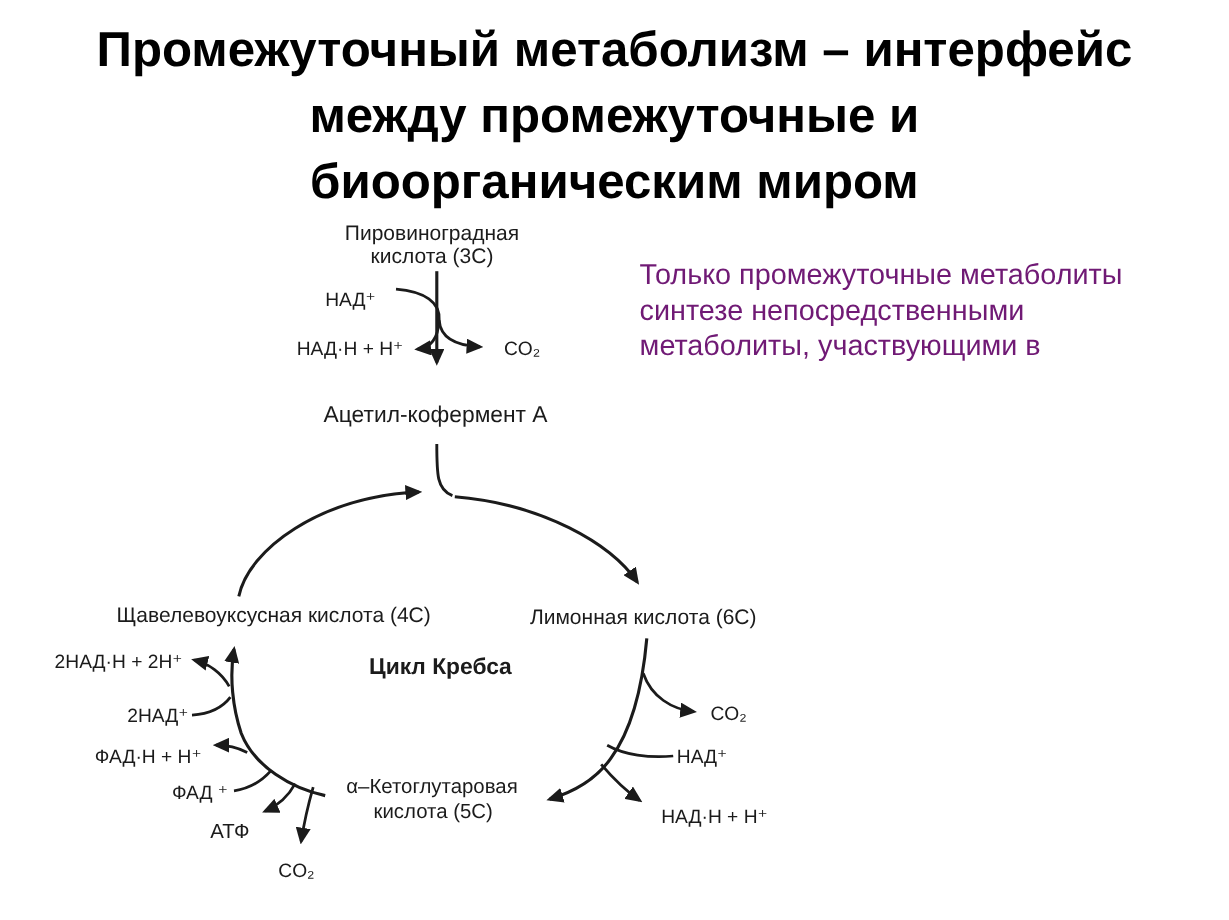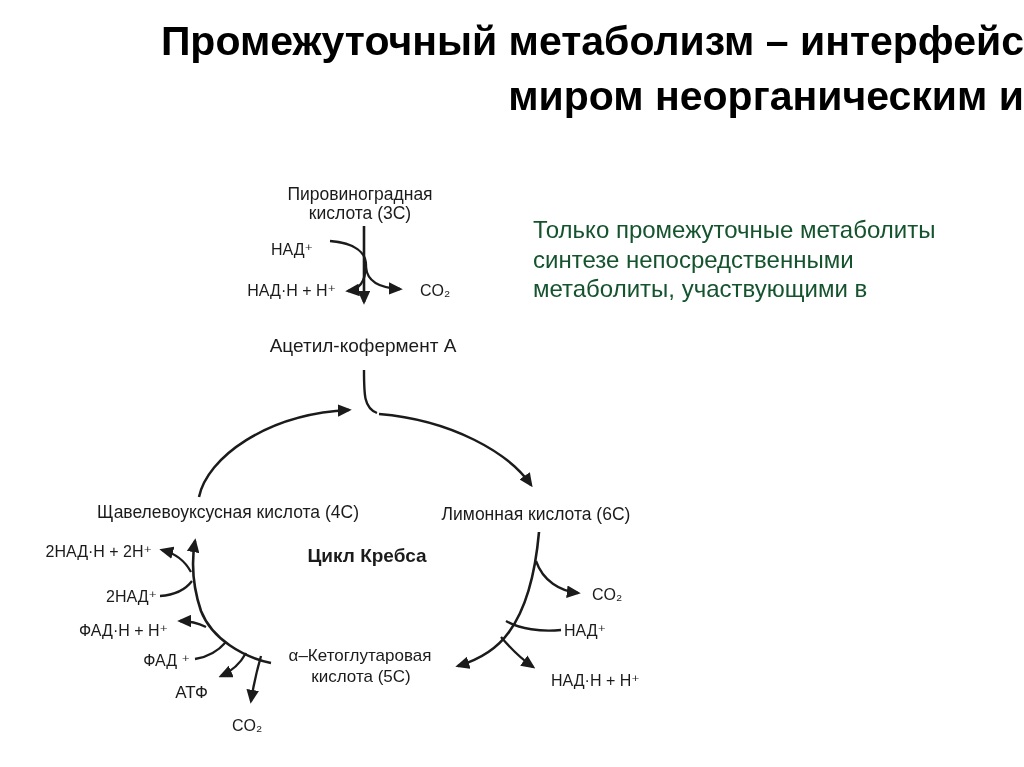--- a/index.html
+++ b/index.html
@@ -10,35 +10,35 @@
     background: #ffffff;
     overflow: hidden;
     font-family: "Liberation Sans", "DejaVu Sans", sans-serif;
     color: #111;
   }
   .title {
     position: absolute;
     top: 14px;
     left: 0;
     width: 1024px;
-    text-align: right;
+    text-align: center;
     font-weight: bold;
     font-size: 41px;
     line-height: 55px;
     color: #000;
     letter-spacing: 0px;
   }
   .annotation {
     position: absolute;
     left: 533px;
     top: 215px;
     width: 460px;
     font-size: 24px;
     line-height: 29.5px;
-    color: #14532d;
+    color: #701a75;
   }
   .annotation div { white-space: nowrap; }
   svg.diagram { position: absolute; left: 0; top: 0; }
   svg.diagram text {
     font-family: "Liberation Sans", "DejaVu Sans", sans-serif;
     fill: #1b1b1b;
   }
   .lbl-main  { font-size: 17.5px; }
   .lbl-big   { font-size: 19px; }
   .lbl-bold  { font-size: 19px; font-weight: bold; }
@@ -46,21 +46,22 @@
   .lbl-small { font-size: 16px; }
   path.stroke { fill: none; stroke: #1b1b1b; }
 </style>
 </head>
 <body>
 
 <div class="slide">
 
   <div class="title">
     <div>Промежуточный метаболизм – интерфейс</div>
-    <div>миром неорганическим и</div>
+    <div>между промежуточные и</div>
+    <div>биоорганическим миром</div>
   </div>
 
   <div class="annotation">
     <div>Только промежуточные метаболиты</div>
     <div>синтезе непосредственными</div>
     <div>метаболиты, участвующими в</div>
   </div>
 
   <svg class="diagram" width="1024" height="767" viewBox="0 0 1024 767">
     <defs>

